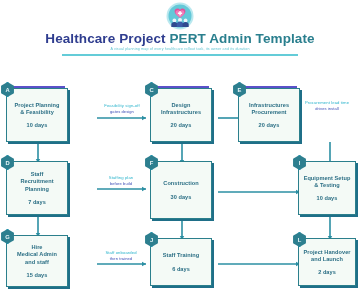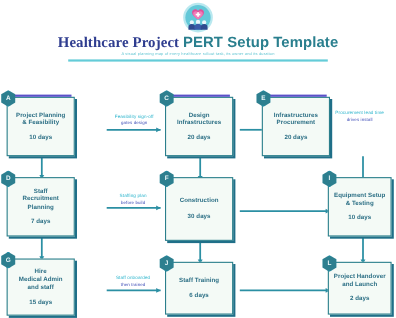--- a/index.html
+++ b/index.html
@@ -27,21 +27,21 @@
 
   .title {
     position: absolute; left: 0; top: 31px; width: 360px;
     text-align: center;
     font-size: 13.5px;
     font-weight: bold;
     letter-spacing: 0.1px;
     color: #2a7f8e;
     white-space: nowrap;
   }
-  .title .t-accent { color: #2f3d8f; font-family: Liberation Serif, serif; }
+  .title .t-accent { color: #2f3d8f; }
 
   .subtitle {
     position: absolute; left: 0; top: 47px; width: 360px;
     text-align: center;
     font-size: 3.6px;
     line-height: 5px;
     color: #3fb8c8;
     letter-spacing: 0.15px;
     white-space: nowrap;
     opacity: .85;
@@ -137,21 +137,21 @@
 
         <circle cx="10.4" cy="19.4" r="1.9" fill="#e9f6fa"></circle>
         <path d="M7.3 26 v-2.4 c0-1.6 1.4-2.7 3.1-2.7 s3.1 1.1 3.1 2.7 V26 Z" fill="#2f4a8f"></path>
         <circle cx="16" cy="19.0" r="2.0" fill="#e9f6fa"></circle>
         <path d="M12.7 26 v-2.6 c0-1.7 1.5-2.9 3.3-2.9 s3.3 1.2 3.3 2.9 V26 Z" fill="#3a5ba8"></path>
         <circle cx="21.6" cy="19.4" r="1.9" fill="#e9f6fa"></circle>
         <path d="M18.5 26 v-2.4 c0-1.6 1.4-2.7 3.1-2.7 s3.1 1.1 3.1 2.7 V26 Z" fill="#2f4a8f"></path>
       </svg>
     </div>
 
-    <div class="title"><span class="t-accent">Healthcare Project </span><span>PERT Setup Template</span></div>
+    <div class="title"><span class="t-accent">Healthcare Project </span><span>PERT Admin Template</span></div>
 
     <div class="subtitle">A visual planning map of every healthcare rollout task, its owner and its duration</div>
     <div class="subrule"></div>
   </div>
 
   <svg class="wires" viewBox="0 0 360 289">
     <g stroke="#2b8fa3" stroke-width="1.6" fill="none">
 
       <path d="M97 118 H146"></path>
 

